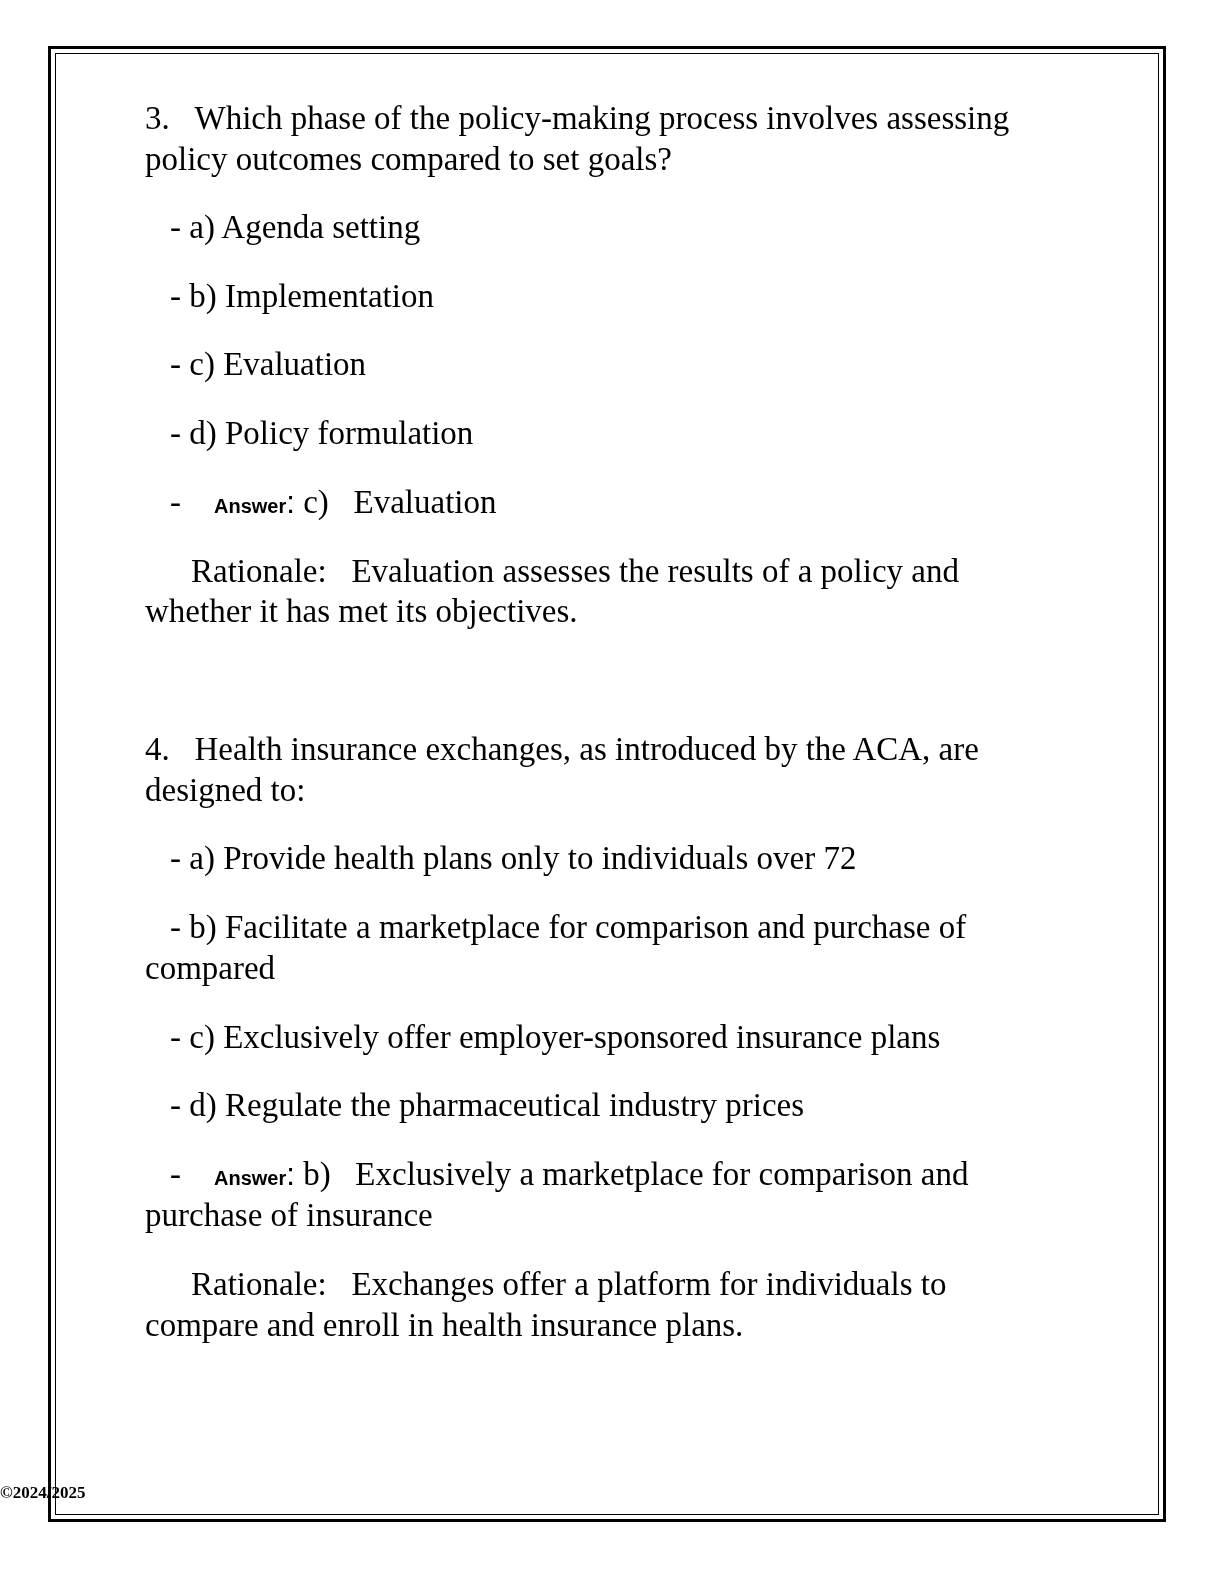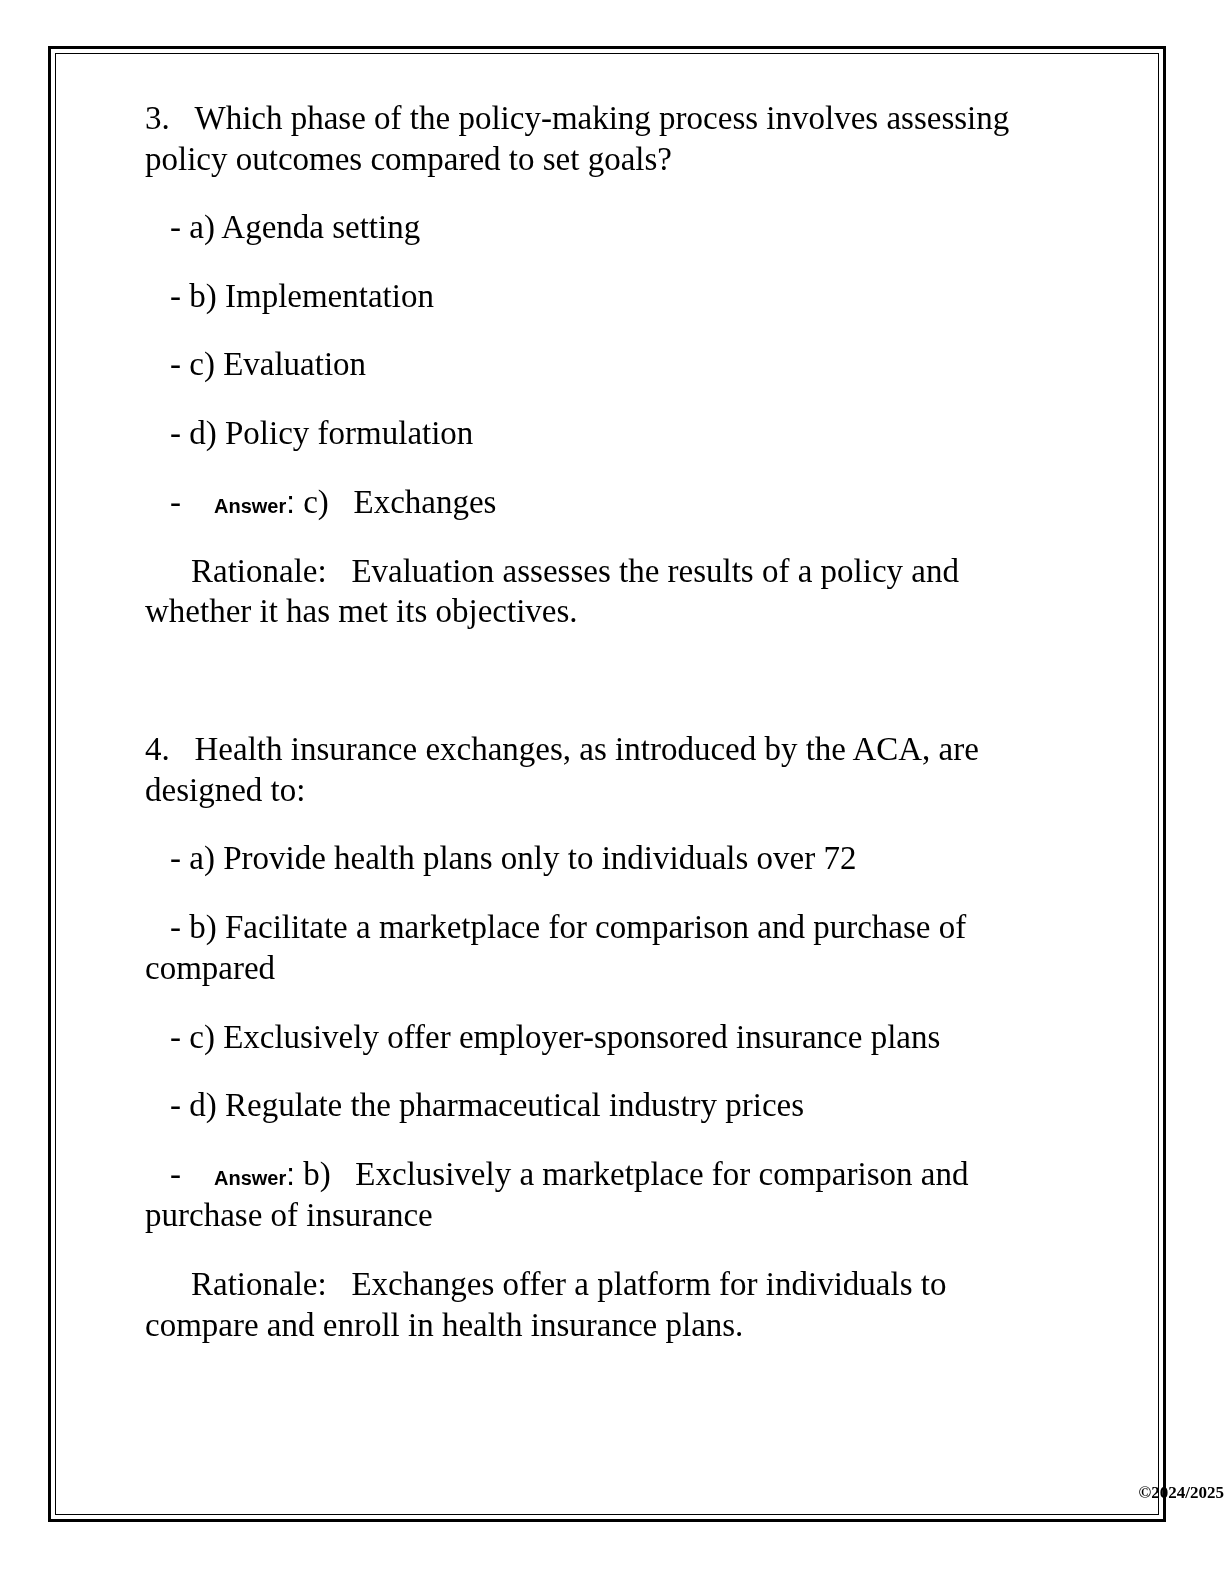--- a/index.html
+++ b/index.html
@@ -19,21 +19,21 @@
   }
   .line { position:absolute; left:12px; white-space:nowrap; }
   .indent { padding-left:25px; }
   .rat-indent { padding-left:46px; }
   .ans-label {
     font-family:"Liberation Sans", "DejaVu Sans", sans-serif;
     font-weight:bold; font-size:20px;
   }
   .ans-colon { font-family:"Liberation Sans", "DejaVu Sans", sans-serif; font-size:31px; }
   .footer {
-    position:absolute; left:0; width:1224px; top:1483px; text-align:right;
+    position:absolute; left:0; width:1224px; top:1483px; text-align:left;
     font-family:"Liberation Serif", "DejaVu Serif", serif; font-weight:bold; font-size:17px; color:#000;
   }
 </style>
 </head>
 <body>
 
 <div class="frame-outer">
   <div class="frame-inner"></div>
 </div>
 
@@ -43,21 +43,21 @@
     <span>3.</span>&nbsp;&nbsp;&nbsp;<span>Which phase of the policy-making process involves assessing</span>
   </div>
   <div class="line" style="top:139px">policy outcomes compared to set goals?</div>
 
   <div class="line indent" style="top:207px">- a) Agenda setting</div>
   <div class="line indent" style="top:276px">- b) Implementation</div>
   <div class="line indent" style="top:344px">- c) Evaluation</div>
   <div class="line indent" style="top:413px">- d) Policy formulation</div>
 
   <div class="line indent" style="top:482px">
-    <span>-</span>&nbsp;&nbsp;&nbsp;&nbsp;<span class="ans-label">Answer</span><span class="ans-colon">:</span>&nbsp;<span style="white-space:pre">c)   Exchanges</span>
+    <span>-</span>&nbsp;&nbsp;&nbsp;&nbsp;<span class="ans-label">Answer</span><span class="ans-colon">:</span>&nbsp;<span style="white-space:pre">c)   Evaluation</span>
   </div>
 
   <div class="line rat-indent" style="top:551px; white-space:pre">Rationale:   Evaluation assesses the results of a policy and</div>
   <div class="line" style="top:591px">whether it has met its objectives.</div>
 
   <div class="line" style="top:729px">
     <span>4.</span>&nbsp;&nbsp;&nbsp;<span>Health insurance exchanges, as introduced by the ACA, are</span>
   </div>
   <div class="line" style="top:770px">designed to:</div>
 

